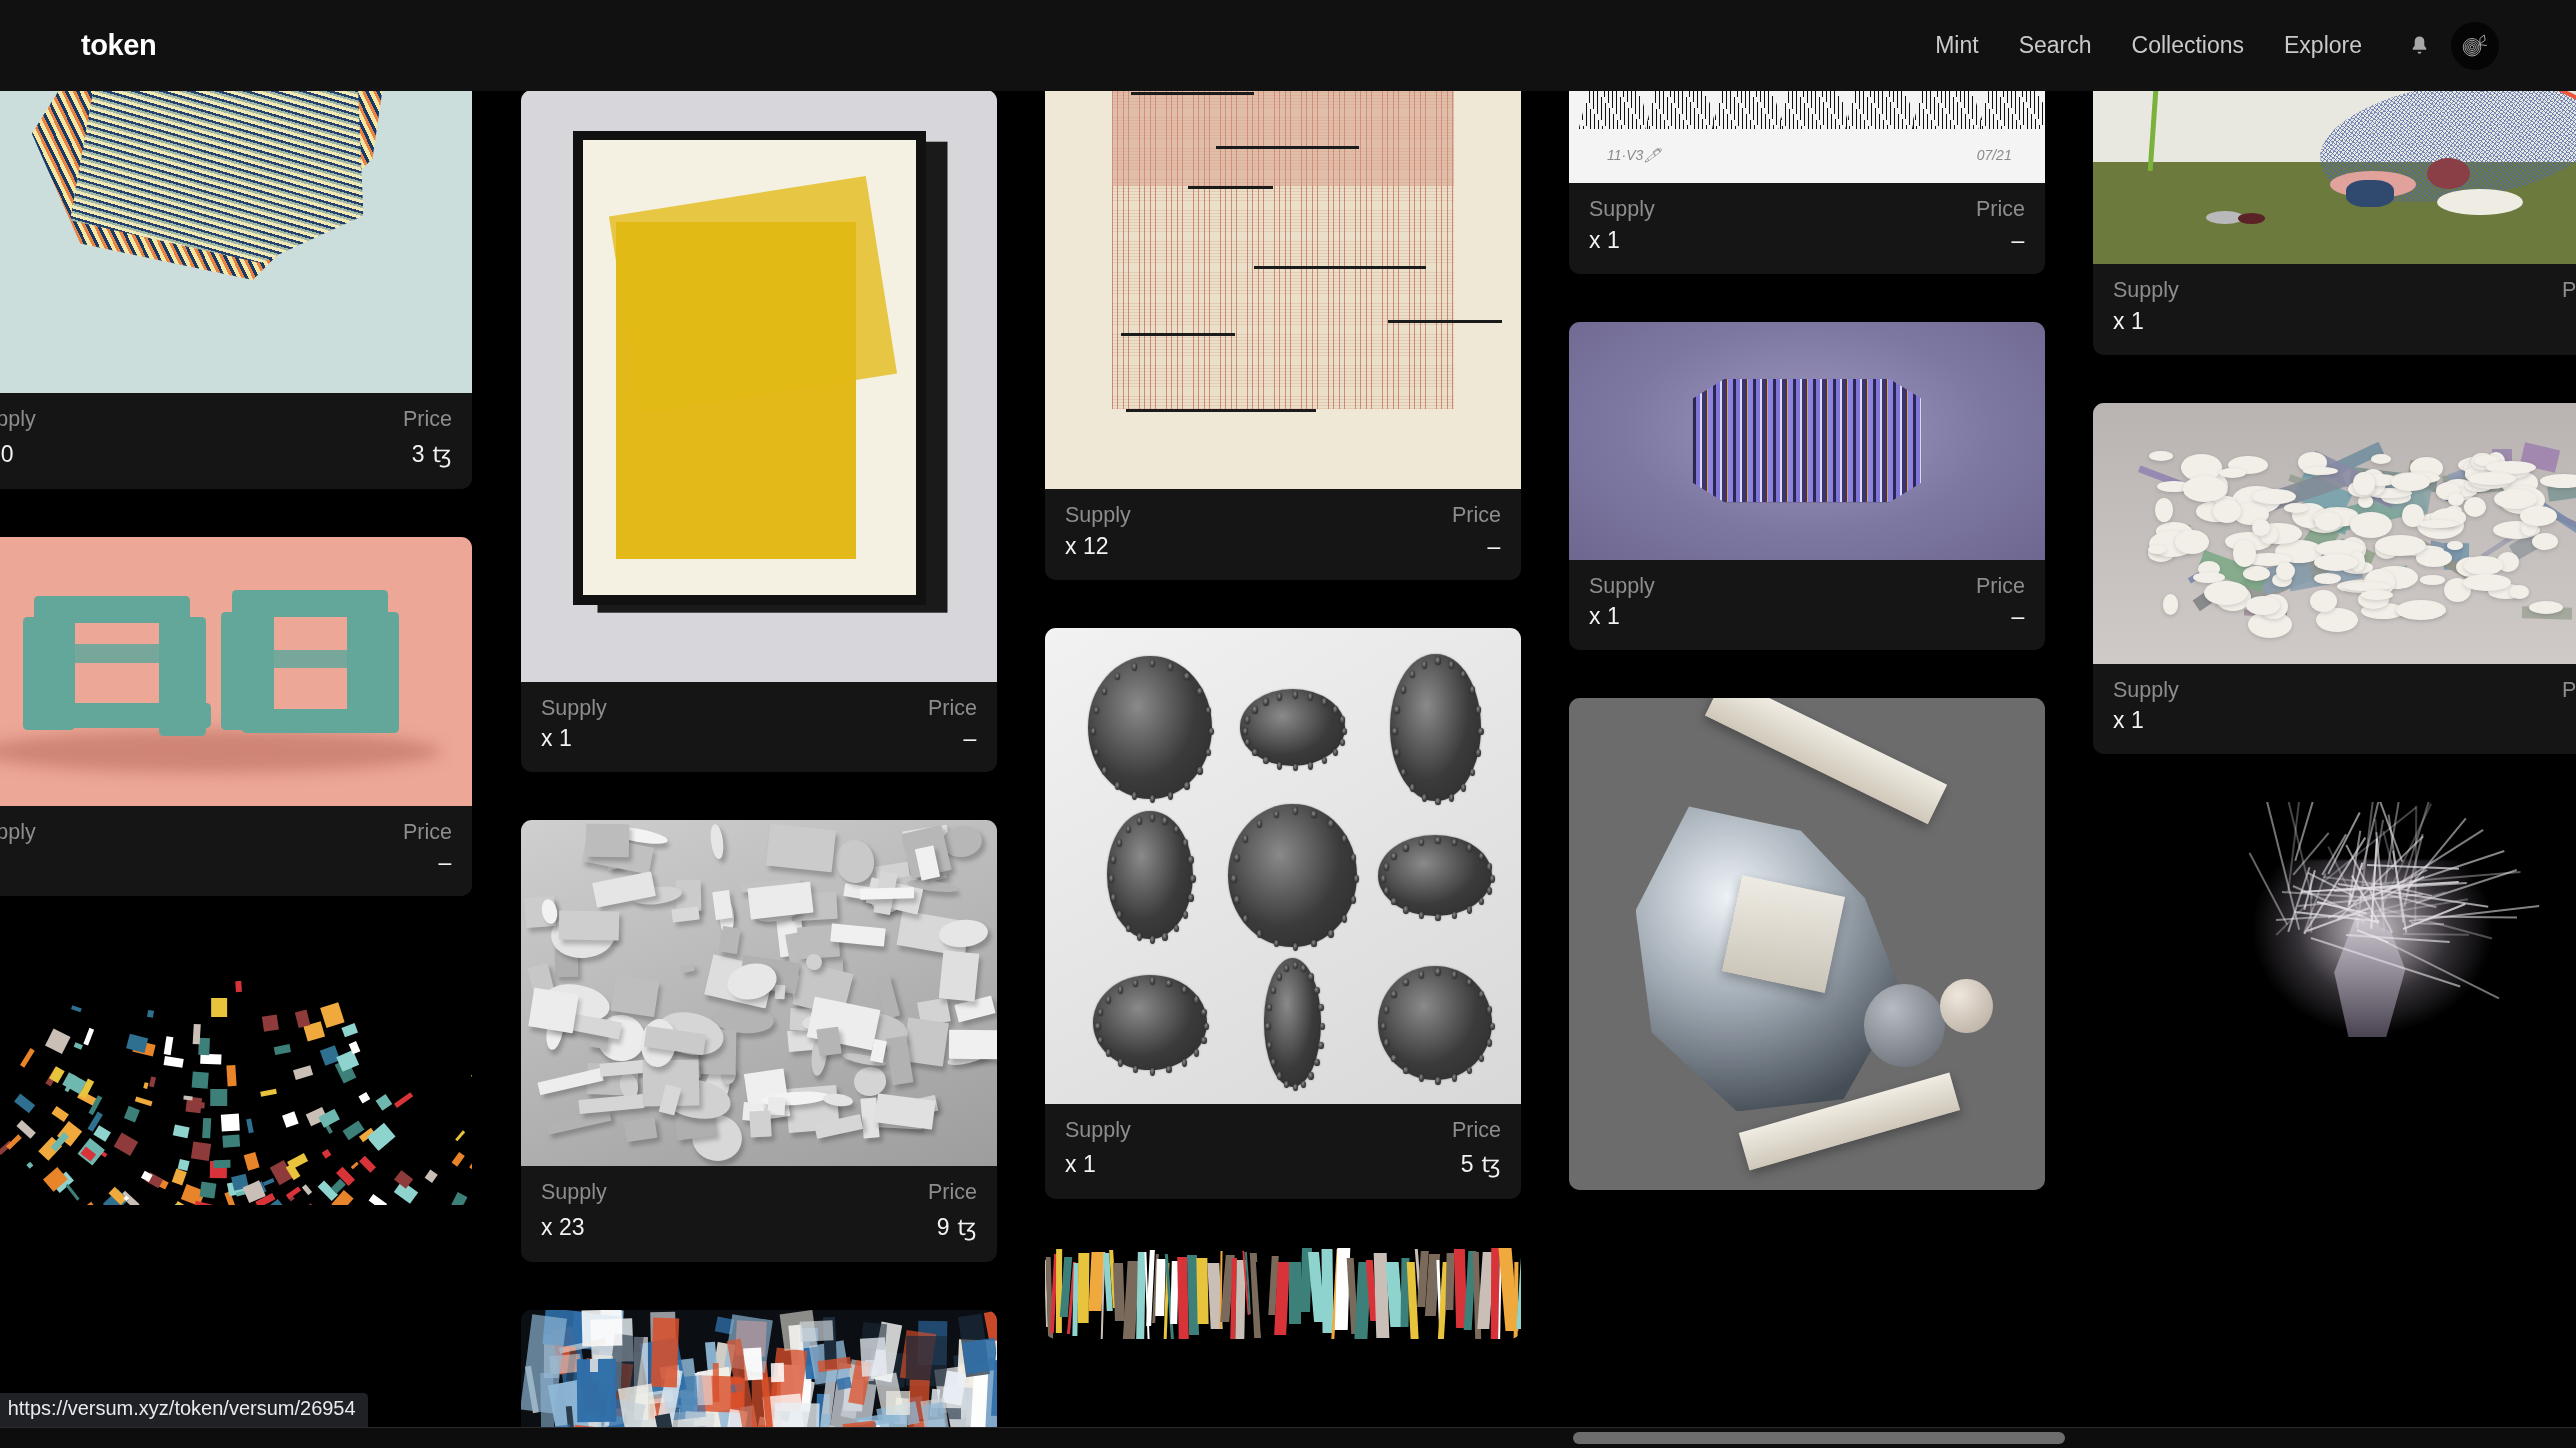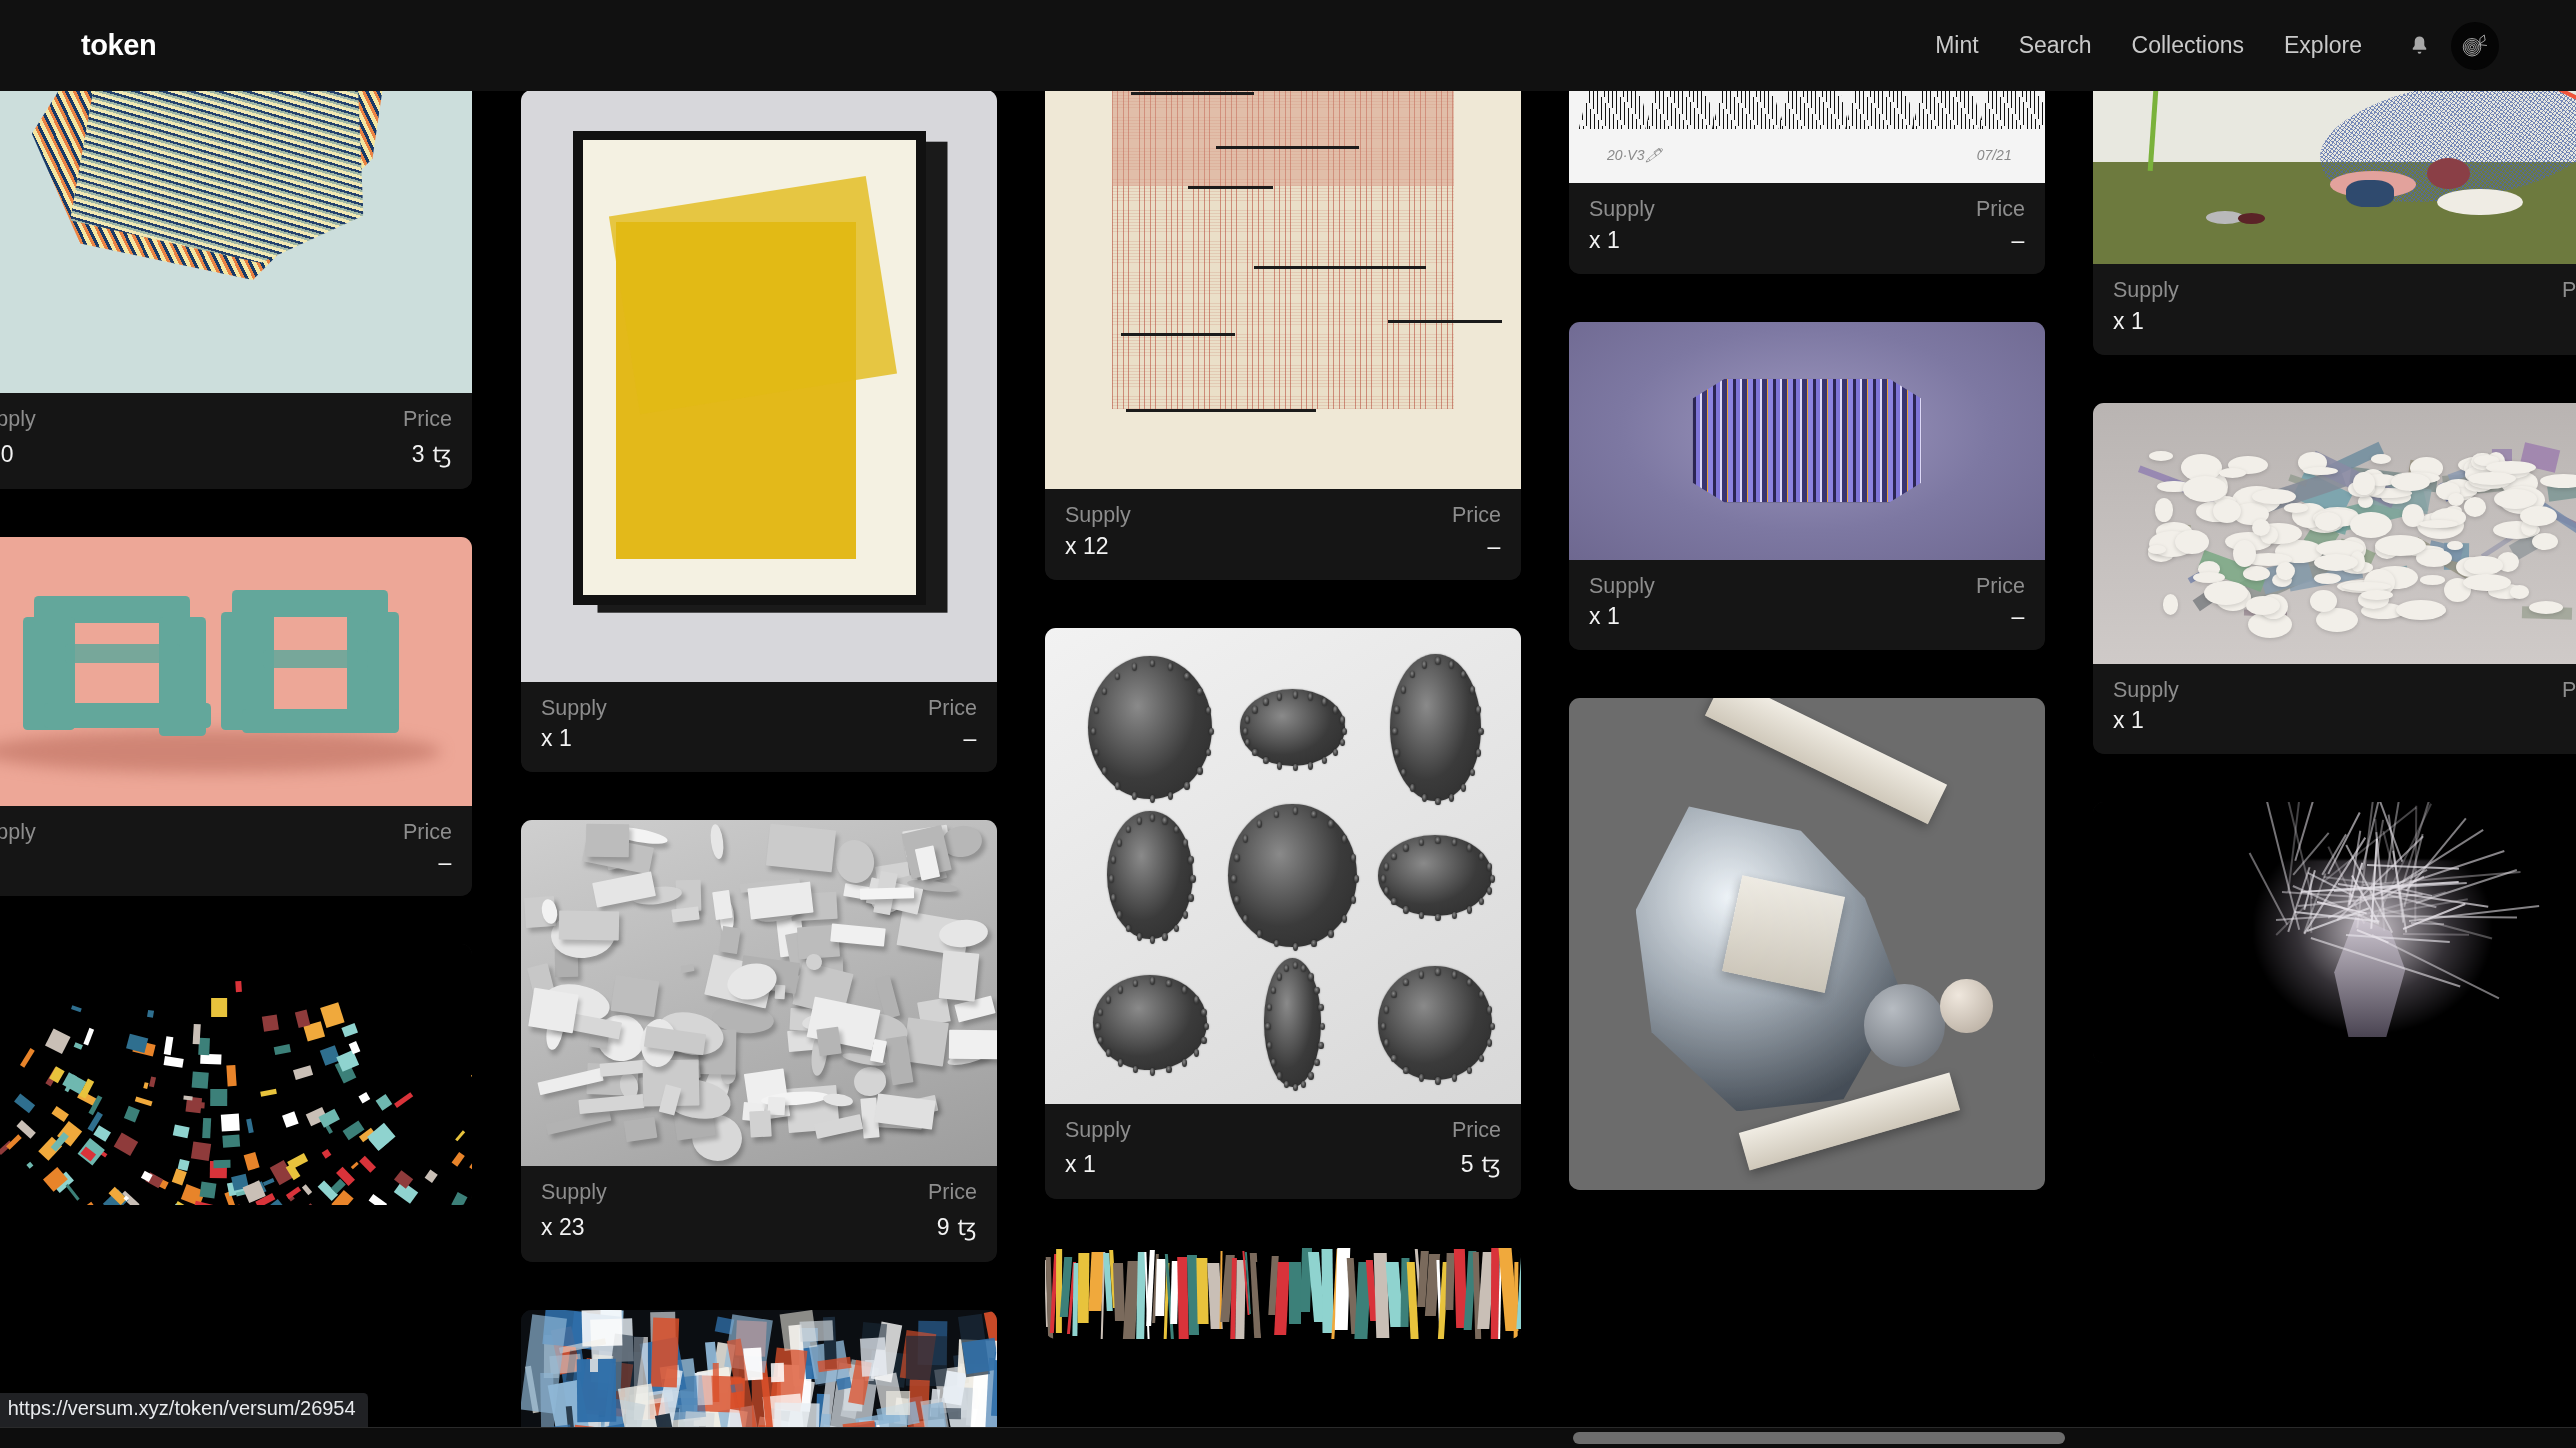--- a/index.html
+++ b/index.html
@@ -1177,21 +1177,21 @@
             <div style="position: absolute; left: 99.4871%; top: 0.235276%; width: 2.52826%; height: 88.6722%; background: rgb(143, 211, 207); transform: skewX(-3.7deg);"></div>
           </div>
       </div>
     </div>
   </div>
 
   <div class="col" style="left:1569px; width:476px;">
     <div class="card" style="margin-top:-131px;">
       <div class="art art-waves" style="height:223px;">
         <div class="art-inner" id="waves-host">
-          <div class="sig" style="left:8%;bottom:9%;">20·V3🖊</div>
+          <div class="sig" style="left:8%;bottom:9%;">11·V3🖊</div>
           <div class="sig" style="right:7%;bottom:9%;">07/21</div>
         <div class="w" style="left: 2%; bottom: 24%; width: 15%; height: 62%; clip-path: polygon(50% 0%, 100% 100%, 0% 100%);"></div>
             <div class="w" style="left: 16%; bottom: 24%; width: 15%; height: 62%; clip-path: polygon(50% 0%, 100% 100%, 0% 100%);"></div>
             <div class="w" style="left: 30%; bottom: 24%; width: 15%; height: 62%; clip-path: polygon(50% 0%, 100% 100%, 0% 100%);"></div>
             <div class="w" style="left: 44%; bottom: 24%; width: 15%; height: 62%; clip-path: polygon(50% 0%, 100% 100%, 0% 100%);"></div>
             <div class="w" style="left: 58%; bottom: 24%; width: 15%; height: 62%; clip-path: polygon(50% 0%, 100% 100%, 0% 100%);"></div>
             <div class="w" style="left: 72%; bottom: 24%; width: 15%; height: 62%; clip-path: polygon(50% 0%, 100% 100%, 0% 100%);"></div>
             <div class="w" style="left: 86%; bottom: 24%; width: 15%; height: 62%; clip-path: polygon(50% 0%, 100% 100%, 0% 100%);"></div>
           </div>
       </div>

